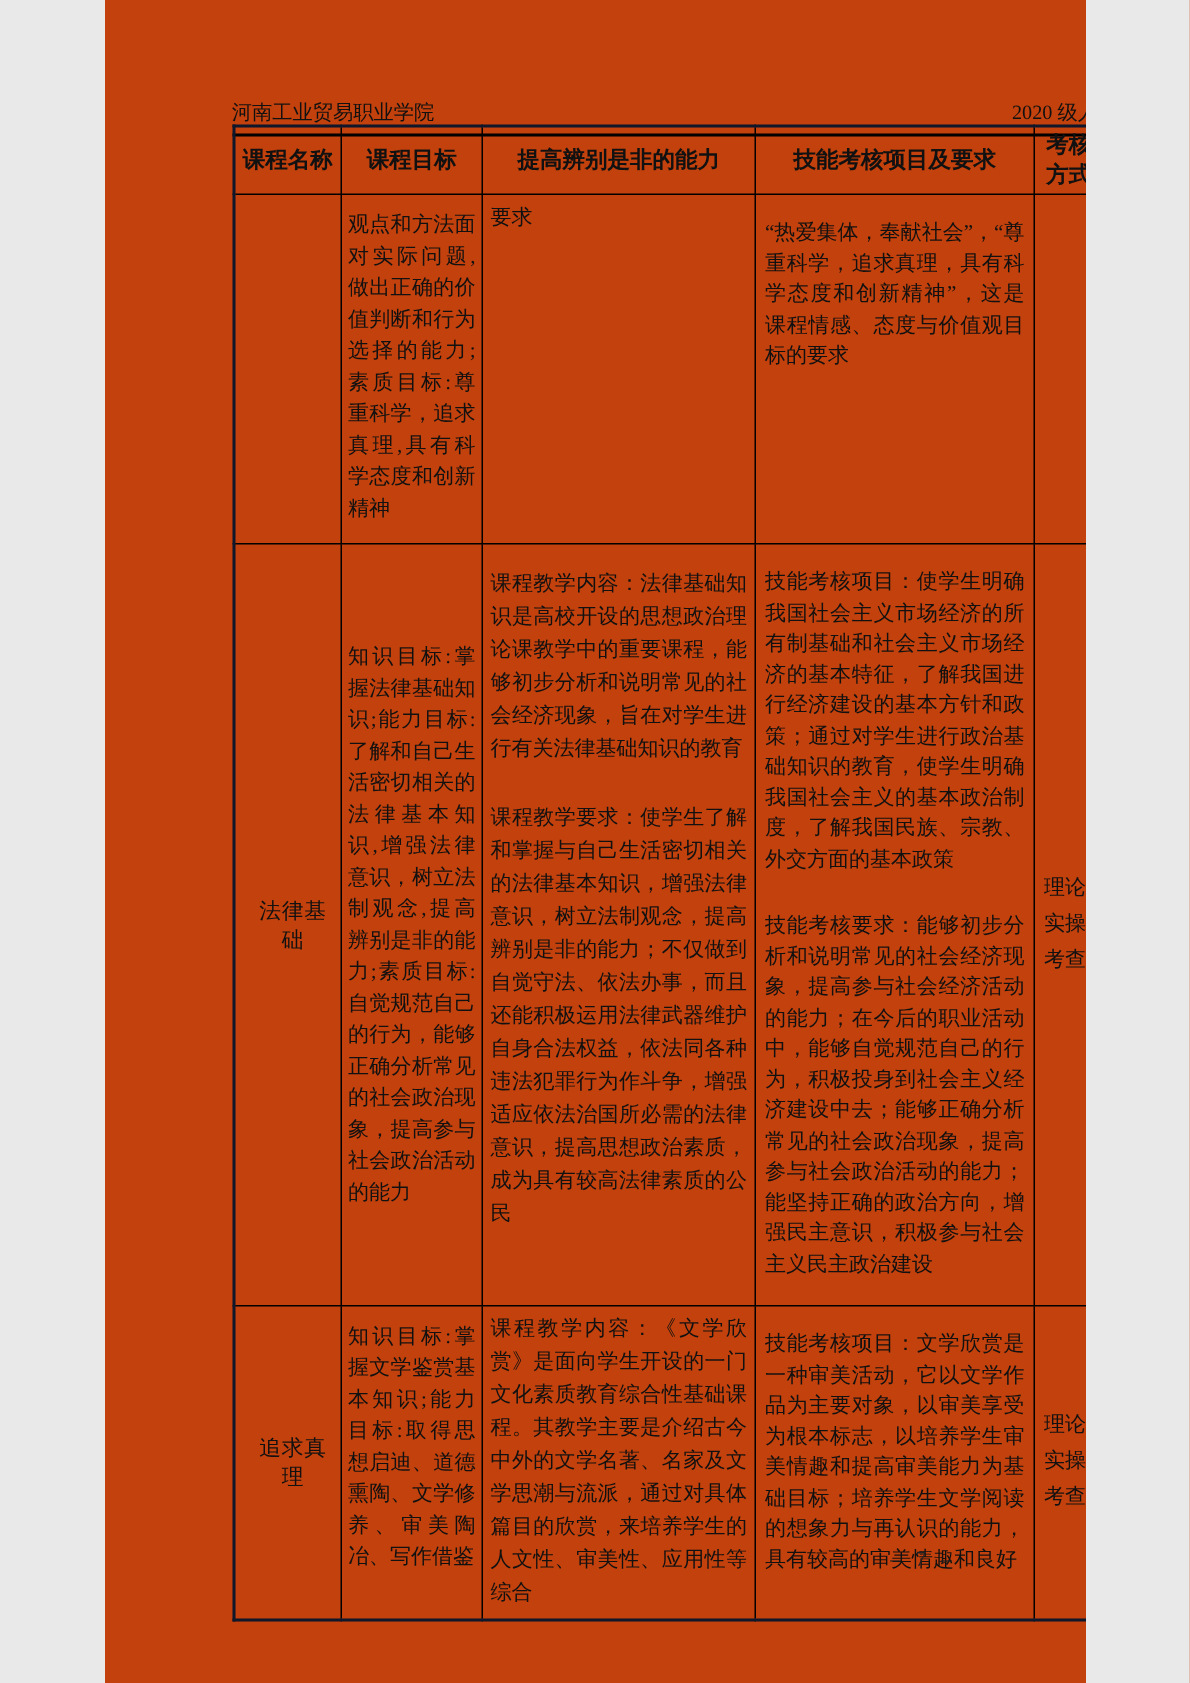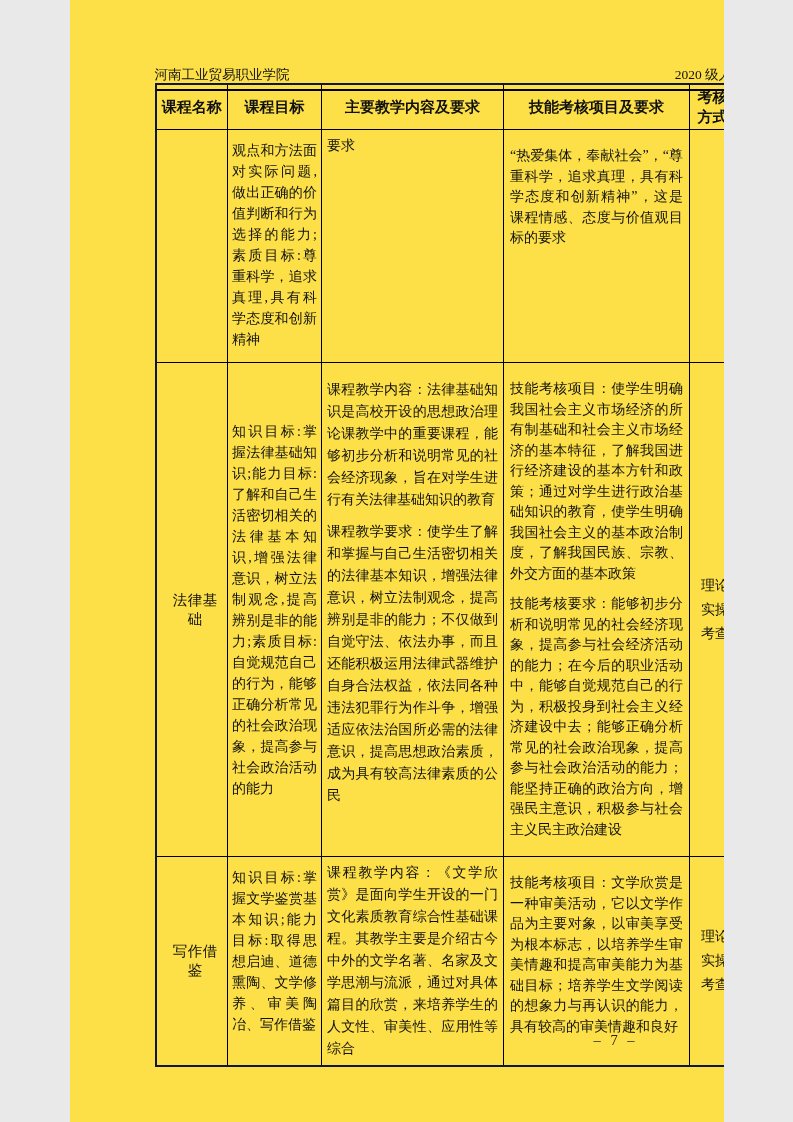--- a/index.html
+++ b/index.html
@@ -4,21 +4,21 @@
 <style>
   * { margin: 0; padding: 0; box-sizing: border-box; }
   html, body { background: #e9e9e9; }
   body { font-family: "Liberation Serif", "DejaVu Serif", serif; color: #111; }
 
   .page {
     position: relative;
     width: 654px;
     height: 1122px;
     margin: 0 auto;
-    background: #fde047;
+    background: #c2410c;
     overflow: hidden;
   }
 
   
   .running-header {
     position: absolute;
     left: 85px;
     top: 66px;
     width: 645px;
     display: flex;
@@ -81,32 +81,32 @@
     text-align: justify;
     padding: 5px 5px;
   }
   td.col-assessment {
     line-height: 20.5px;
     text-align: justify;
     padding: 16px 6px;
   }
   tr.row-2 td.col-content { padding-top: 16px; }
   td.col-method {
-    text-align: right;
+    text-align: left;
     vertical-align: middle;
     line-height: 24px;
     padding: 2px 6px;
   }
   td.col-hours {
     text-align: center;
     vertical-align: middle;
     font-size: 20px;
   }
   .cell-par { margin: 0; }
-  .cell-par + .cell-par { margin-top: 10px; }
+  .cell-par + .cell-par { margin-top: 24px; }
 
   
   .page-footer {
     position: absolute;
     top: 1032px;
     right: 86px;
     font-size: 14.5px;
     letter-spacing: 3px;
     color: #222;
   }
@@ -127,21 +127,21 @@
       <col style="width:94px">
       <col style="width:182px">
       <col style="width:186px">
       <col style="width:46px">
       <col style="width:65px">
     </colgroup>
     <thead>
       <tr>
         <th>课程名称</th>
         <th>课程目标</th>
-        <th>主要教学内容及要求</th>
+        <th>提高辨别是非的能力</th>
         <th>技能考核项目及要求</th>
         <th>考核方式</th>
         <th>学时总计</th>
       </tr>
     </thead>
     <tbody>
       <tr class="row-1">
         <td class="col-course"></td>
         <td class="col-objectives">
           <p class="cell-par">观点和方法面对实际问题,做出正确的价值判断和行为选择的能力;素质目标:尊重科学，追求真理,具有科学态度和创新精神</p>
@@ -167,21 +167,21 @@
         </td>
         <td class="col-assessment">
           <p class="cell-par">技能考核项目：使学生明确我国社会主义市场经济的所有制基础和社会主义市场经济的基本特征，了解我国进行经济建设的基本方针和政策；通过对学生进行政治基础知识的教育，使学生明确我国社会主义的基本政治制度，了解我国民族、宗教、外交方面的基本政策</p>
           <p class="cell-par">技能考核要求：能够初步分析和说明常见的社会经济现象，提高参与社会经济活动的能力；在今后的职业活动中，能够自觉规范自己的行为，积极投身到社会主义经济建设中去；能够正确分析常见的社会政治现象，提高参与社会政治活动的能力；能坚持正确的政治方向，增强民主意识，积极参与社会主义民主政治建设</p>
         </td>
         <td class="col-method">理论实操考查</td>
         <td class="col-hours">36</td>
       </tr>
 
       <tr class="row-3">
-        <td class="col-course">写作借鉴</td>
+        <td class="col-course">追求真理</td>
         <td class="col-objectives">
           <p class="cell-par">知识目标:掌握文学鉴赏基本知识;能力目标:取得思想启迪、道德熏陶、文学修养、审美陶冶、写作借鉴</p>
         </td>
         <td class="col-content">
           <p class="cell-par">课程教学内容：《文学欣赏》是面向学生开设的一门文化素质教育综合性基础课程。其教学主要是介绍古今中外的文学名著、名家及文学思潮与流派，通过对具体篇目的欣赏，来培养学生的人文性、审美性、应用性等综合</p>
         </td>
         <td class="col-assessment">
           <p class="cell-par">技能考核项目：文学欣赏是一种审美活动，它以文学作品为主要对象，以审美享受为根本标志，以培养学生审美情趣和提高审美能力为基础目标；培养学生文学阅读的想象力与再认识的能力，具有较高的审美情趣和良好</p>
         </td>
         <td class="col-method">理论实操考查</td>

